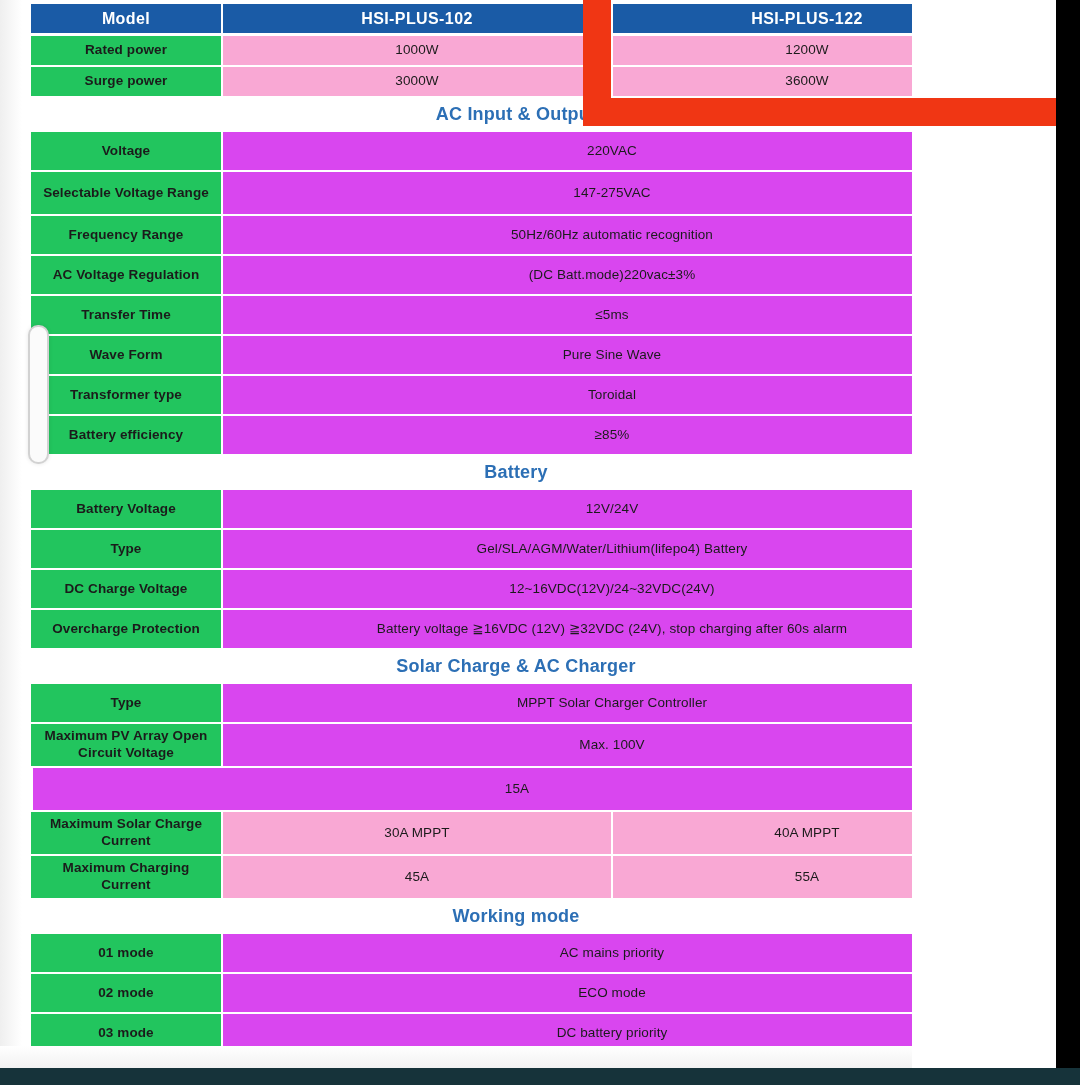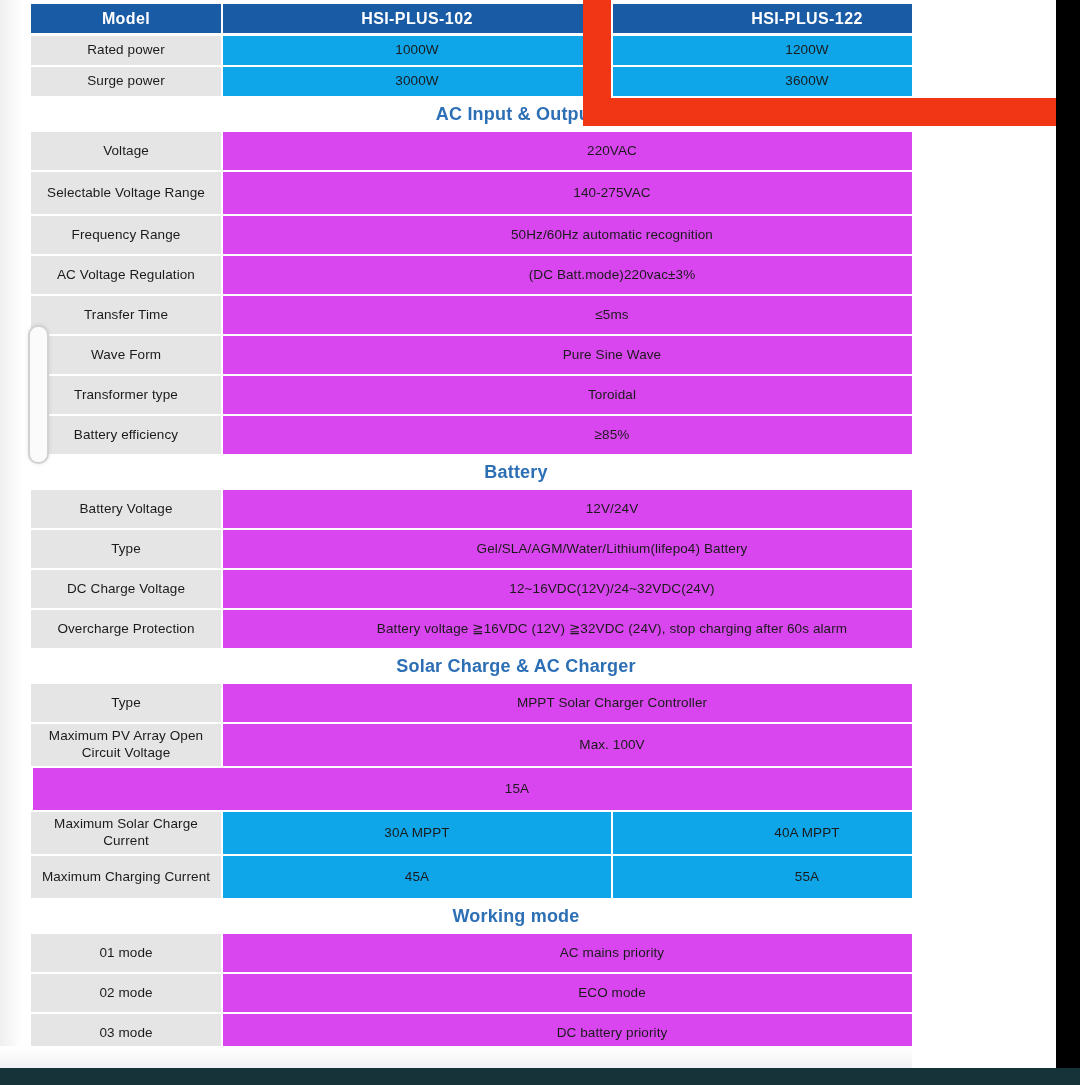--- a/index.html
+++ b/index.html
@@ -70,35 +70,35 @@
     text-align: center;
     padding: 4px 6px;
     font-size: 13.5px;
     color: #1b1b1b;
     letter-spacing: .1px;
     line-height: 1.25;
   }
   .c-label {
     flex: 0 0 190px;
     width: 190px;
-    background: #e5e5e5;
-    font-weight: 400;
+    background: #22c55e;
+    font-weight: 700;
   }
   .c-gap {
     flex: 0 0 2px;
     width: 2px;
     background: #ffffff;
   }
   .c-full {
     flex: 1 1 auto;
     background: #d946ef;
   }
   .c-half {
     flex: 1 1 0;
-    background: #0ea5e9;
+    background: #f9a8d4;
   }
 
   
   .row.header .cell {
     background: #1a5ba6;
     color: #ffffff;
     font-weight: 700;
     font-size: 16px;
     letter-spacing: .4px;
     height: 28px;
@@ -206,21 +206,21 @@
         </div>
         <div class="section-title">AC Input &amp; Output</div>
         <div class="row h44">
           <div class="cell c-label">Voltage</div>
           <div class="c-gap"></div>
           <div class="cell c-full">220VAC</div>
         </div>
         <div class="row h52">
           <div class="cell c-label">Selectable Voltage Range</div>
           <div class="c-gap"></div>
-          <div class="cell c-full">140-275VAC</div>
+          <div class="cell c-full">147-275VAC</div>
         </div>
         <div class="row h44">
           <div class="cell c-label">Frequency Range</div>
           <div class="c-gap"></div>
           <div class="cell c-full">50Hz/60Hz automatic recognition</div>
         </div>
         <div class="row h44">
           <div class="cell c-label">AC Voltage Regulation</div>
           <div class="c-gap"></div>
           <div class="cell c-full">(DC Batt.mode)220vac±3%</div>

